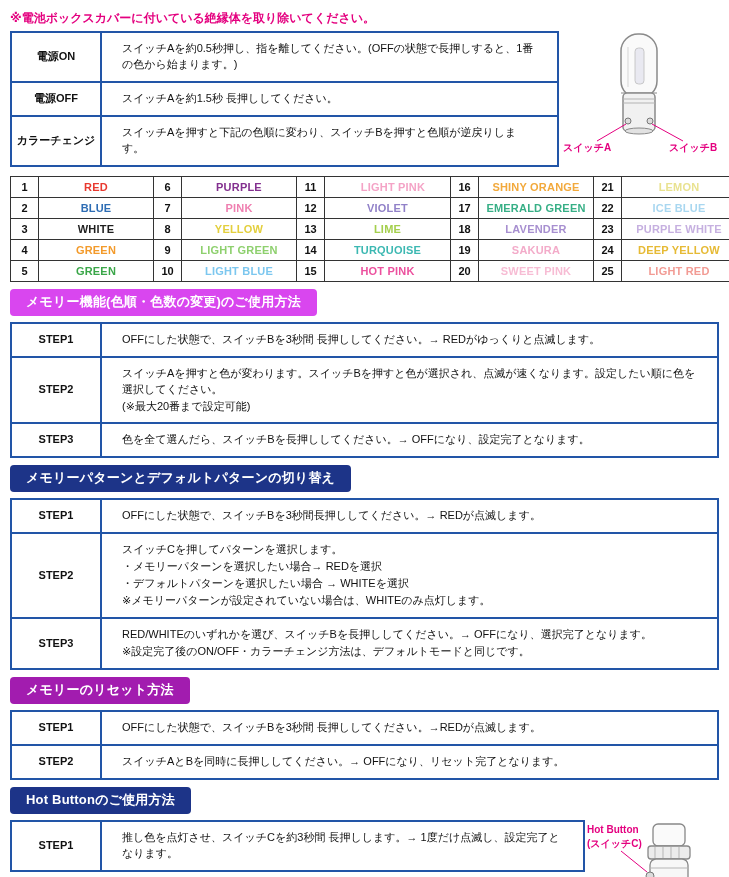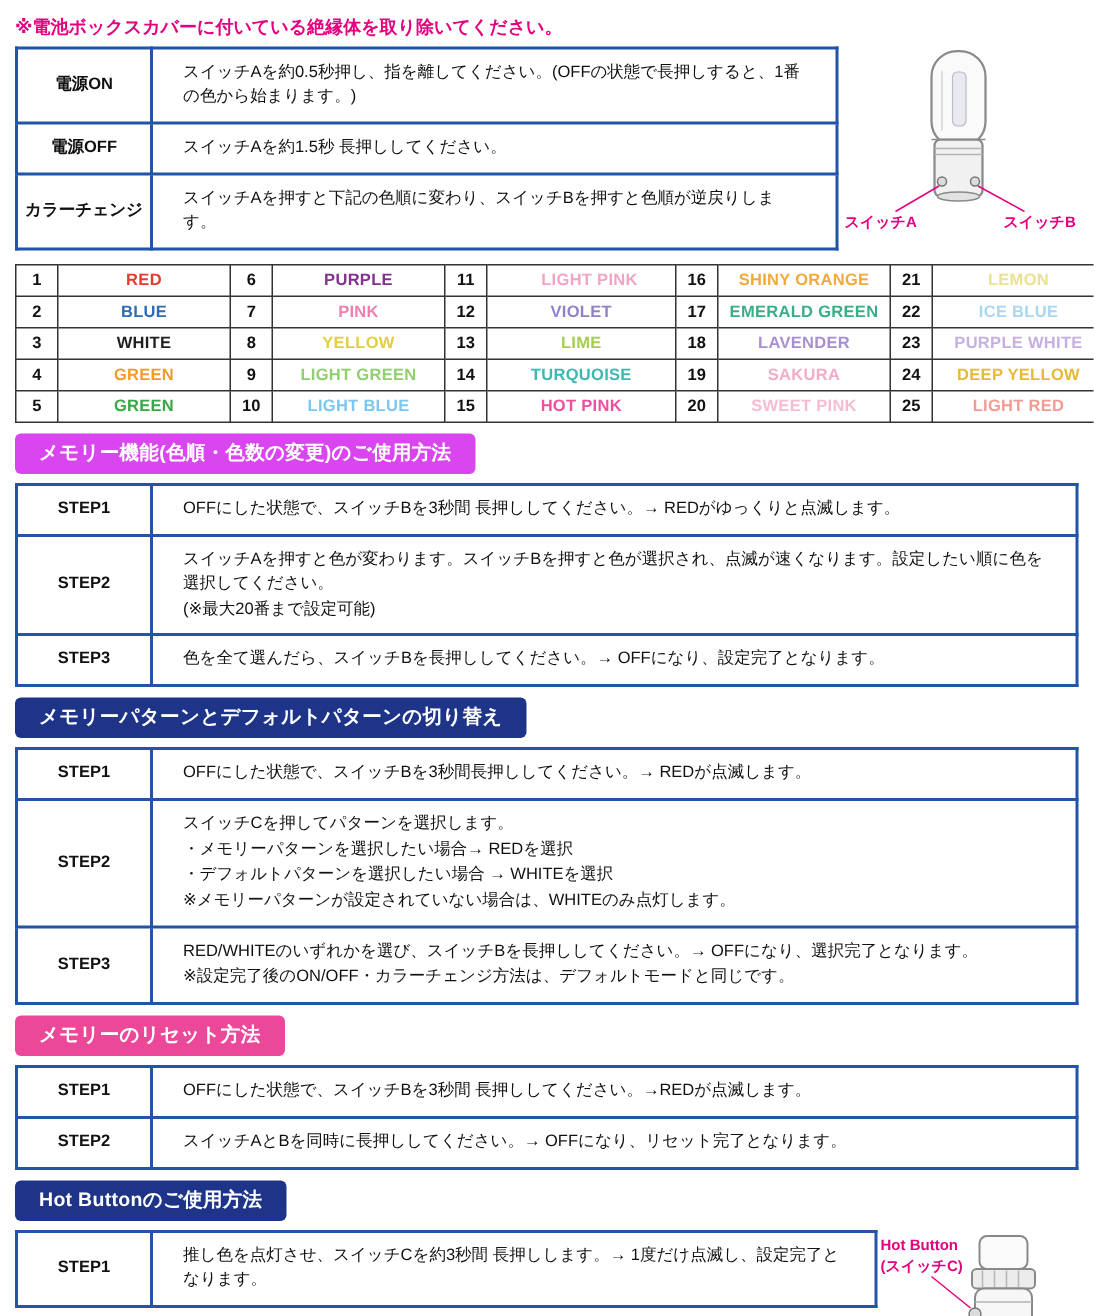--- a/index.html
+++ b/index.html
@@ -205,21 +205,21 @@
       <tr>
         <td class="lbl">STEP3</td>
         <td>
           <div class="line">RED/WHITEのいずれかを選び、スイッチBを長押ししてください。→ OFFになり、選択完了となります。</div>
           <div class="line">※設定完了後のON/OFF・カラーチェンジ方法は、デフォルトモードと同じです。</div>
         </td>
       </tr>
     </tbody>
   </table>
 
-  <div class="hdr" style="background-color: #ec4899;">メモリーのリセット方法</div>
+  <div class="hdr" style="background-color: #a21caf;">メモリーのリセット方法</div>
 
   <table class="info">
     <tbody>
       <tr>
         <td class="lbl">STEP1</td>
         <td>
           <div class="line">OFFにした状態で、スイッチBを3秒間 長押ししてください。→REDが点滅します。</div>
         </td>
       </tr>
       <tr>

